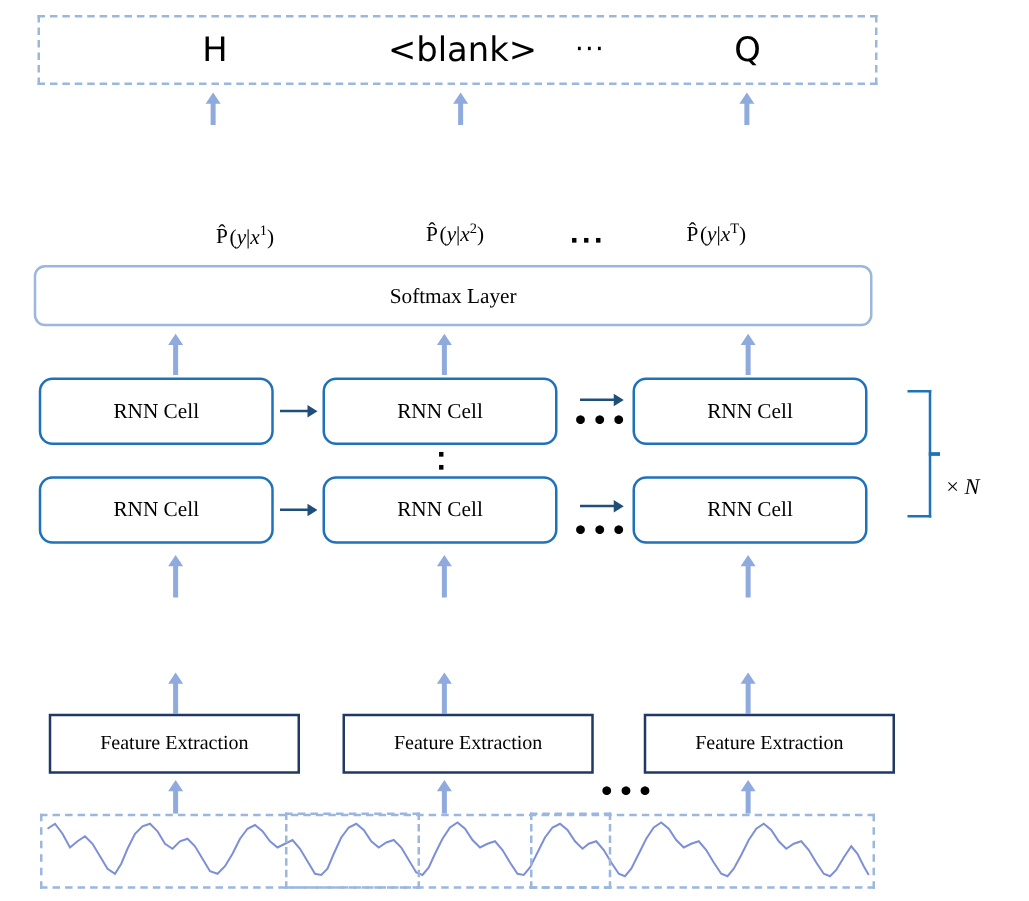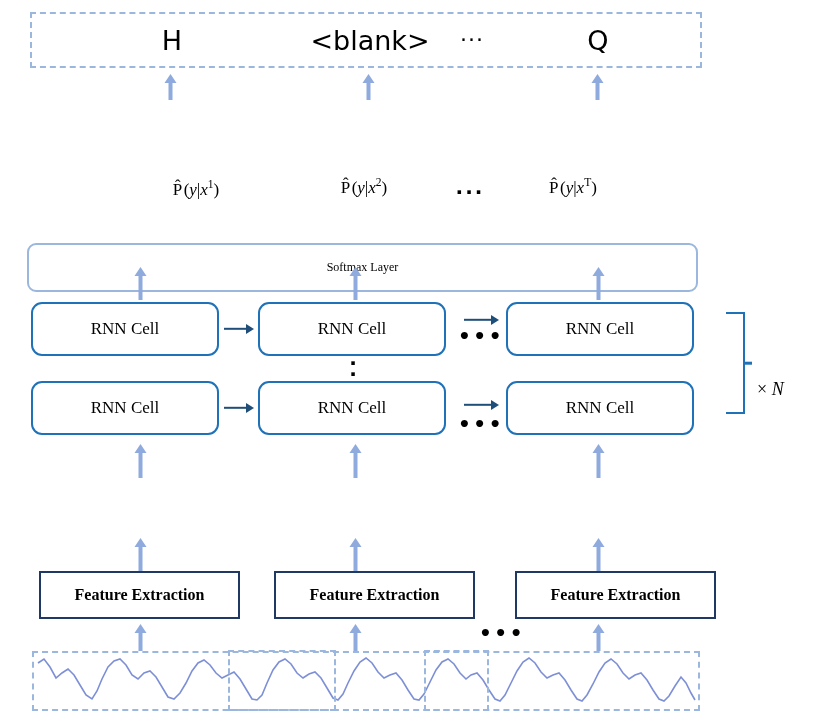--- a/index.html
+++ b/index.html
@@ -51,24 +51,23 @@
     font-size: 18px;
     display: flex; align-items: center; justify-content: center;
   }
 
   
   .softmax {
     left: 27px; top: 212px; width: 671px; height: 49px;
     border: 2px solid #9BB7DE;
     border-radius: 9px;
     background: #ffffff;
-    font-size: 12px;
-    display: flex; align-items: center; justify-content: center;
-    color: #000;
-    margin-top: 31px;
+    font-size: 17px;
+    display: flex; align-items: center; justify-content: center;
+    color: #000;
   }
 
   
   .prob {
     position: absolute;
     transform: translateX(-50%);
     font-family: "Liberation Serif", "DejaVu Serif", serif;
     font-size: 17px;
     white-space: nowrap;
     color: #000;
@@ -108,21 +107,20 @@
   }
 
   
   .feat {
     width: 201px; height: 48px;
     border: 2.2px solid #1F3864;
     background: #fff;
     font-size: 16px;
     display: flex; align-items: center; justify-content: center;
     color: #000;
-    font-weight: bold;
   }
 
   
   .wave-frame {
     left: 32px; top: 651px; width: 668px; height: 60px;
     border: 2px dashed #9BB7DE;
     background: #fff;
   }
   .wave-sub {
     border: 2px dashed #9BB7DE;

